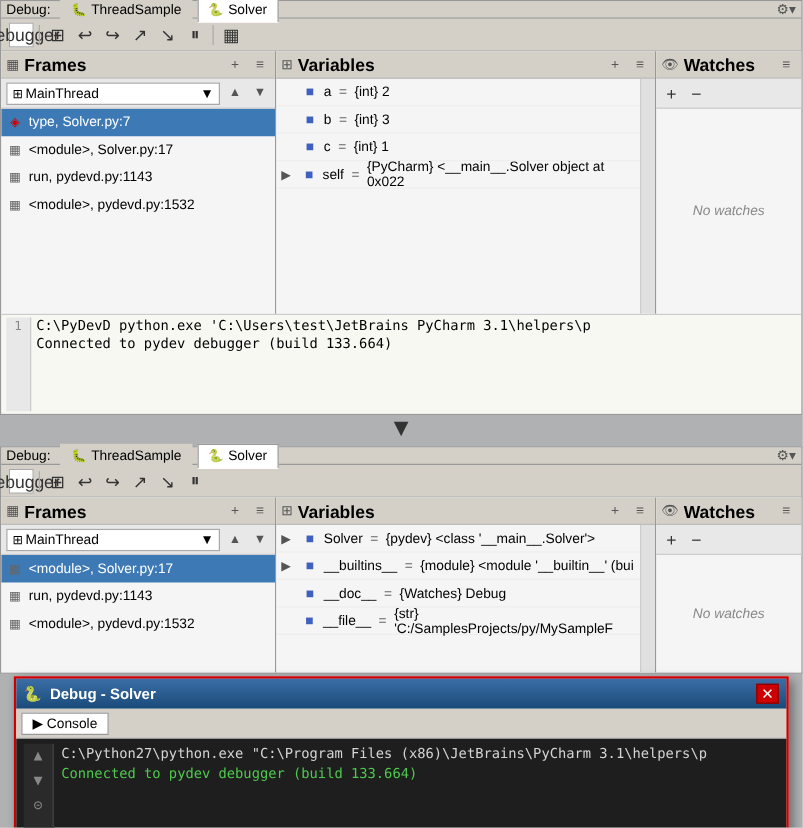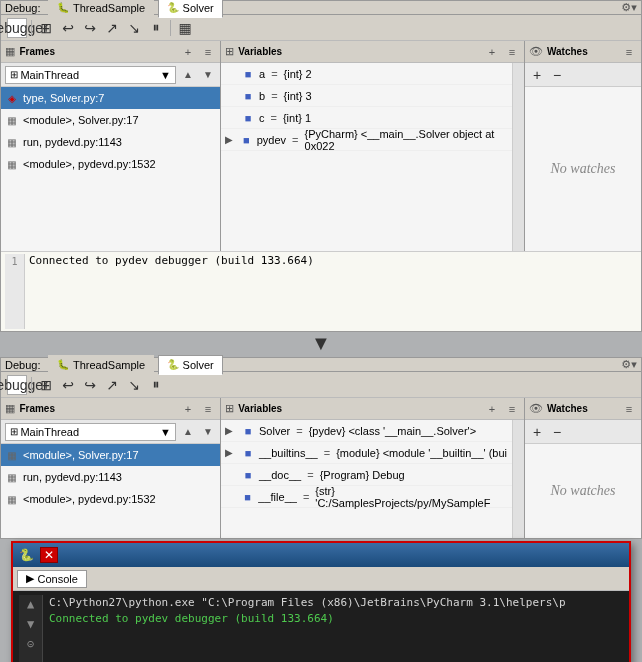--- a/index.html
+++ b/index.html
@@ -98,21 +98,21 @@
     .panel-header {
       display: flex;
       align-items: center;
       background: #d4d0c8;
       padding: 2px 4px;
       border-bottom: 1px solid #bbb;
       height: 22px;
       gap: 4px;
     }
     .panel-title {
-      font-size: 10px;
+      font-size: 14px;
       font-weight: bold;
       flex: 1;
     }
     .panel-icon-btn {
       width: 16px; height: 16px;
       display: flex; align-items: center; justify-content: center;
       cursor: pointer;
       font-size: 11px;
       color: #555;
     }
@@ -202,21 +202,21 @@
       height: 24px; background: #e8e8e8; border-bottom: 1px solid #ccc;
     }
     .watch-action-btn {
       width: 16px; height: 16px;
       display: flex; align-items: center; justify-content: center;
       font-size: 14px; cursor: pointer; color: #333;
     }
     .no-watches-msg {
       flex: 1;
       display: flex; align-items: center; justify-content: center;
-      font-size: 14px; color: #888; font-style: italic; font-family: Liberation Serif, serif;
+      font-size: 11px; color: #888; font-style: italic;
     }
 
     
     .console-area {
       background: #f8f8f2;
       height: 80px;
       border-top: 1px solid #ccc;
       padding: 2px 4px;
       font-size: 11px;
       font-family: monospace;
@@ -431,21 +431,21 @@
           <div class="var-item">
             <span class="var-expand"> </span>
             <span class="var-icon">■</span>
             <span class="var-name">c</span>
             <span class="var-eq">=</span>
             <span class="var-val"><span>{int}</span> <span>1</span></span>
           </div>
           <div class="var-item">
             <span class="var-expand">▶</span>
             <span class="var-icon">■</span>
-            <span class="var-name">pydev</span>
+            <span class="var-name">self</span>
             <span class="var-eq">=</span>
             <span class="var-val"><span>{PyCharm}</span> <span>&lt;__main__.Solver object at 0x022</span></span>
           </div>
         </div>
         <div class="vars-scrollbar"></div>
       </div>
     </div>
 
     <div class="panel-section watches-panel">
       <div class="panel-header">
@@ -459,20 +459,21 @@
       </div>
       <div class="no-watches-msg">No watches</div>
     </div>
   </div>
 
   <div class="console-area">
     <div class="console-gutter">
       <span>1</span>
     </div>
     <div class="console-text">
+      <div class="console-line">C:\PyDevD python.exe 'C:\Users\test\JetBrains PyCharm 3.1\helpers\p</div>
       <div class="console-line">Connected to pydev debugger (build 133.664)</div>
     </div>
   </div>
 </div>
 
 <div class="arrow-container">
   <span class="down-arrow">▼</span>
 </div>
 
 <div class="ide-panel bottom-ide">
@@ -559,21 +560,21 @@
             <span class="var-icon">■</span>
             <span class="var-name">__builtins__</span>
             <span class="var-eq">=</span>
             <span class="var-val"><span>{module}</span> <span>&lt;module '__builtin__' (bui</span></span>
           </div>
           <div class="var-item">
             <span class="var-expand"> </span>
             <span class="var-icon">■</span>
             <span class="var-name">__doc__</span>
             <span class="var-eq">=</span>
-            <span class="var-val"><span>{Program}</span> <span>Debug</span></span>
+            <span class="var-val"><span>{Watches}</span> <span>Debug</span></span>
           </div>
           <div class="var-item">
             <span class="var-expand"> </span>
             <span class="var-icon">■</span>
             <span class="var-name">__file__</span>
             <span class="var-eq">=</span>
             <span class="var-val"><span>{str}</span> <span>'C:/SamplesProjects/py/MySampleF</span></span>
           </div>
         </div>
         <div class="vars-scrollbar"></div>
@@ -592,20 +593,21 @@
       </div>
       <div class="no-watches-msg">No watches</div>
     </div>
   </div>
 </div>
 
 <div class="dialog-overlay">
   <div class="dialog-window">
     <div class="dialog-titlebar">
       <span>🐍</span>
+      <span class="dialog-title-text">Debug - Solver</span>
       <div class="dialog-close-btn">✕</div>
     </div>
     <div class="dialog-toolbar">
       <div class="console-tab">
         <span>▶</span>
         <span>Console</span>
       </div>
     </div>
     <div class="dialog-content">
       <div class="dialog-gutter">

